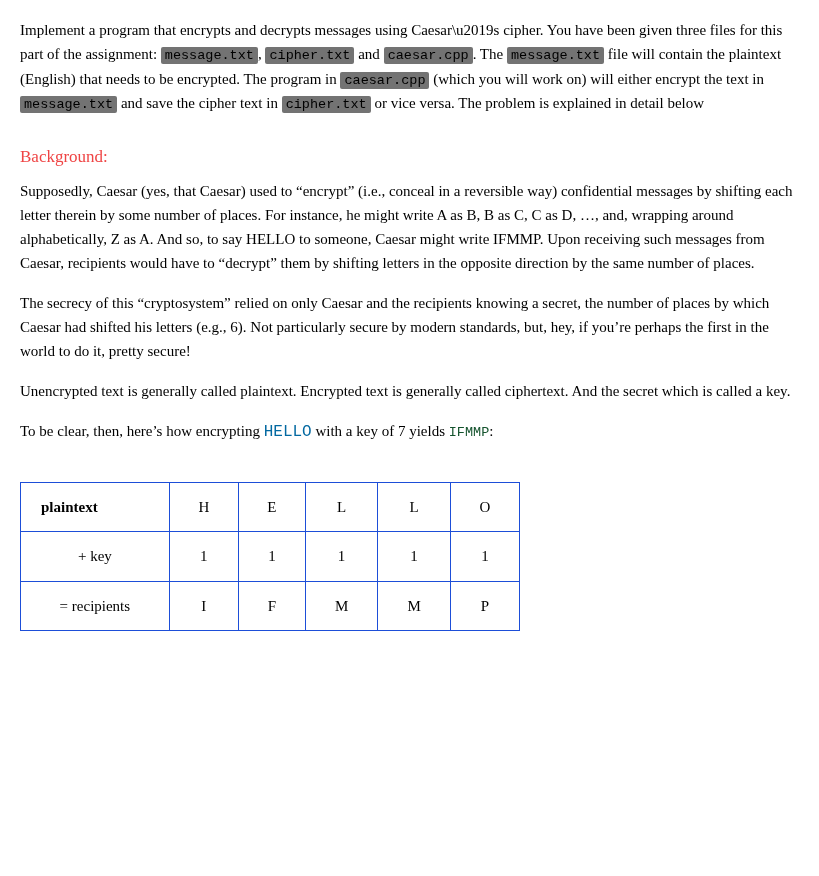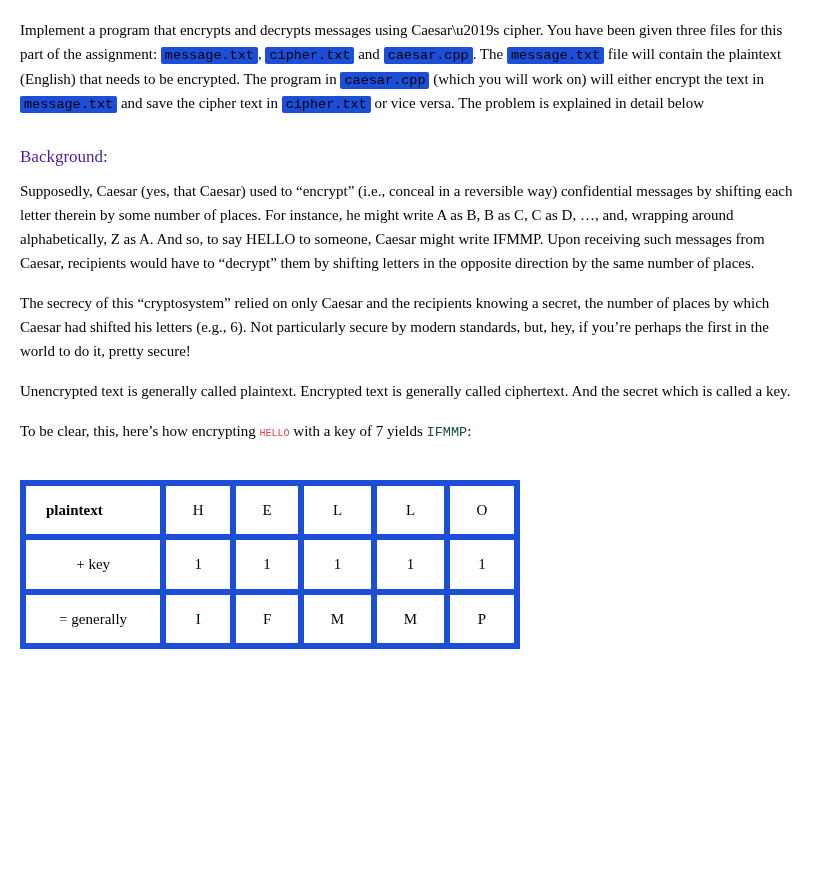--- a/index.html
+++ b/index.html
@@ -20,45 +20,45 @@
 
     .intro-paragraph {
       margin-bottom: 24px;
       font-size: 15px;
       line-height: 1.6;
     }
 
     code, .code-inline {
       font-family: 'Courier New', Courier, monospace;
       font-size: 13.5px;
-      background-color: #1d4ed8;
+      background-color: #737373;
       padding: 1px 4px;
       border-radius: 2px;
       color: #000;
     }
 
     .section-heading {
-      color: #4c1d95;
+      color: #ef4444;
       font-size: 17px;
       font-weight: normal;
       font-family: Georgia, serif;
       margin-top: 28px;
       margin-bottom: 10px;
     }
 
     .body-paragraph {
       margin-bottom: 16px;
       font-size: 15px;
       line-height: 1.6;
     }
 
     .hello-code {
       font-family: 'Courier New', Courier, monospace;
-      font-size: 10px;
-      color: #ef4444;
+      font-size: 16px;
+      color: #0369a1;
       background: none;
       padding: 0;
     }
 
     .ifmmp-code {
       font-family: 'Courier New', Courier, monospace;
       font-size: 13.5px;
       color: #14532d;
       background: none;
       padding: 0;
@@ -66,21 +66,21 @@
 
     .cipher-table {
       border-collapse: collapse;
       margin-top: 20px;
       width: auto;
       min-width: 500px;
     }
 
     .cipher-table th,
     .cipher-table td {
-      border: 6px solid #1d4ed8;
+      border: 1px solid #1d4ed8;
       padding: 13px 20px;
       text-align: left;
       font-size: 15px;
       font-family: Georgia, serif;
     }
 
     .cipher-table th {
       font-weight: bold;
       background: #fff;
       vertical-align: middle;
@@ -121,21 +121,21 @@
 
 <h2 class="section-heading">Background:</h2>
 
 <p class="body-paragraph">Supposedly, Caesar (yes, that Caesar) used to “encrypt” (i.e., conceal in a reversible way) confidential messages by shifting each letter therein by some number of places. For instance, he might write A as B, B as C, C as D, …, and, wrapping around alphabetically, Z as A. And so, to say HELLO to someone, Caesar might write IFMMP. Upon receiving such messages from Caesar, recipients would have to “decrypt” them by shifting letters in the opposite direction by the same number of places.</p>
 
 <p class="body-paragraph">The secrecy of this “cryptosystem” relied on only Caesar and the recipients knowing a secret, the number of places by which Caesar had shifted his letters (e.g., 6). Not particularly secure by modern standards, but, hey, if you’re perhaps the first in the world to do it, pretty secure!</p>
 
 <p class="body-paragraph">Unencrypted text is generally called plaintext. Encrypted text is generally called ciphertext. And the secret which is called a key.</p>
 
 <p class="body-paragraph">
-  <span>To be clear, this, here’s how encrypting </span><code class="hello-code">HELLO</code><span> with a key of 7 yields </span><code class="ifmmp-code">IFMMP</code><span>:</span>
+  <span>To be clear, then, here’s how encrypting </span><code class="hello-code">HELLO</code><span> with a key of 7 yields </span><code class="ifmmp-code">IFMMP</code><span>:</span>
 </p>
 
 <div class="table-container">
   <table class="cipher-table">
     <tbody>
 
       <tr>
         <th class="row-label">plaintext</th>
         <td>H</td>
         <td>E</td>
@@ -147,21 +147,21 @@
       <tr>
         <td class="row-label">+ key</td>
         <td>1</td>
         <td>1</td>
         <td>1</td>
         <td>1</td>
         <td>1</td>
       </tr>
 
       <tr>
-        <td class="row-label">= generally</td>
+        <td class="row-label">= recipients</td>
         <td>I</td>
         <td>F</td>
         <td>M</td>
         <td>M</td>
         <td>P</td>
       </tr>
     </tbody>
   </table>
 </div>
 

